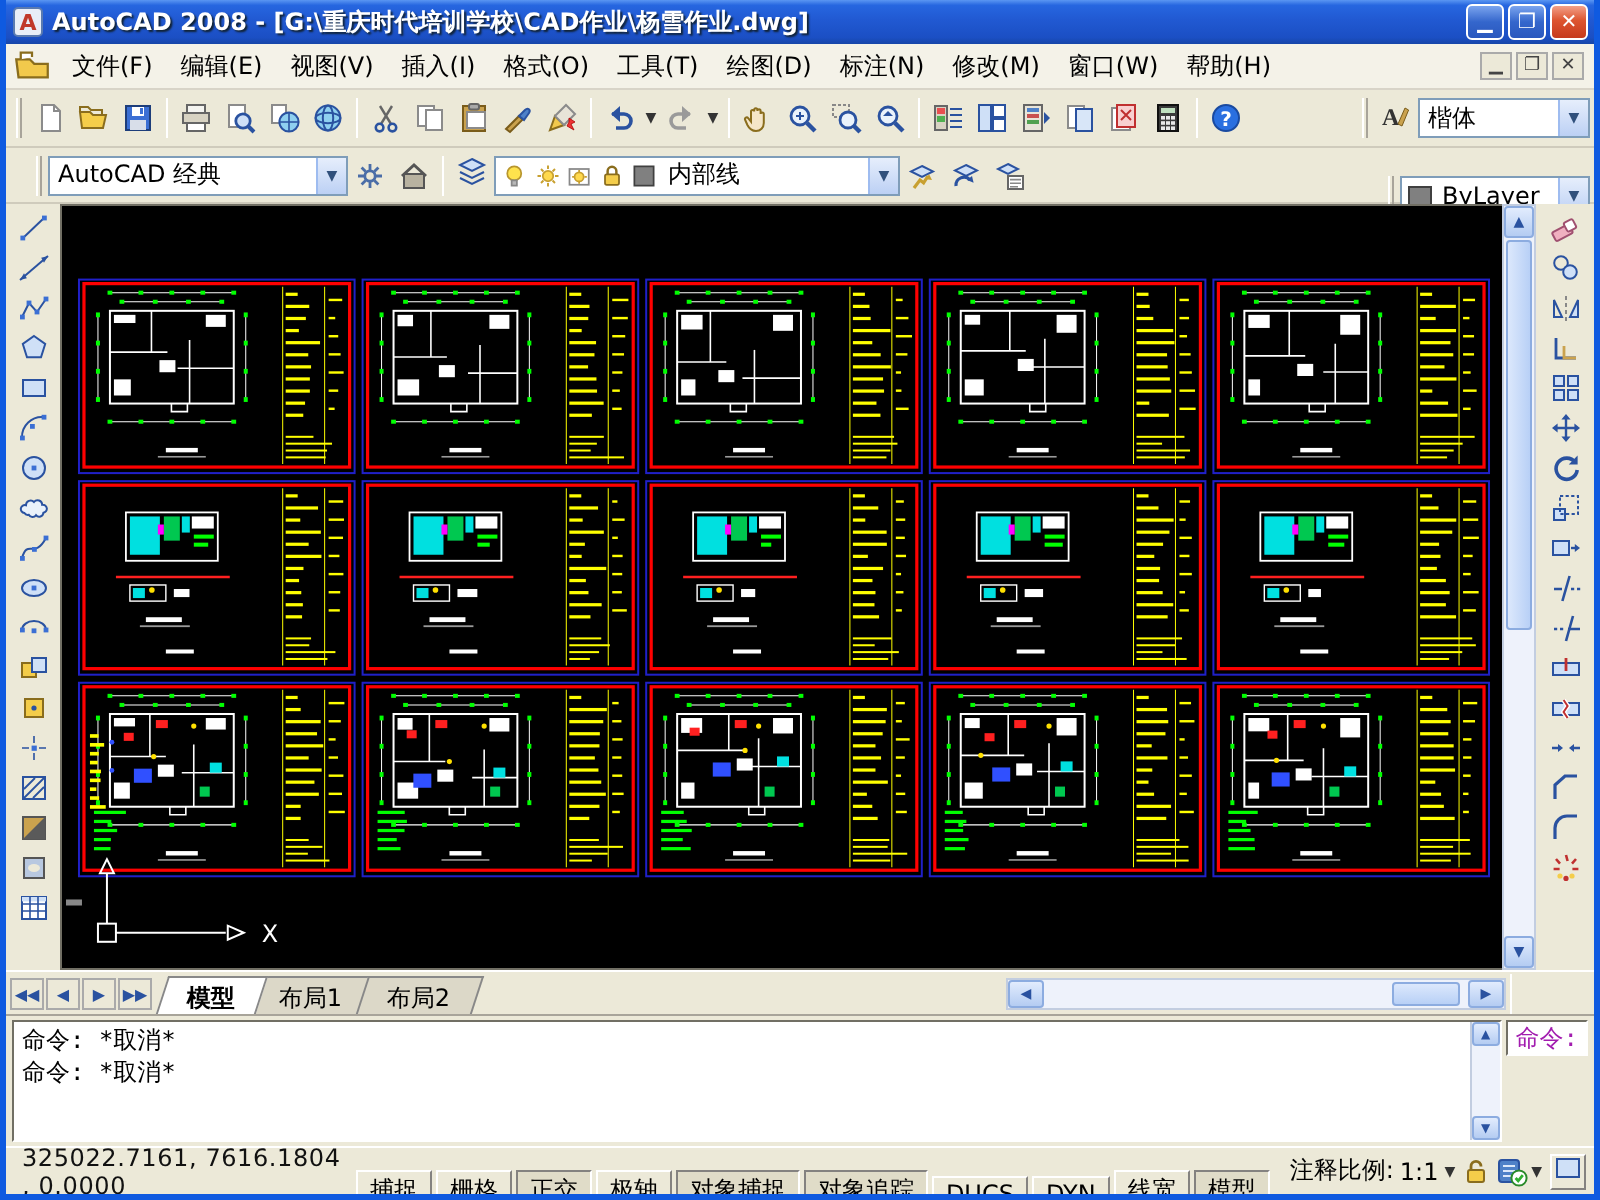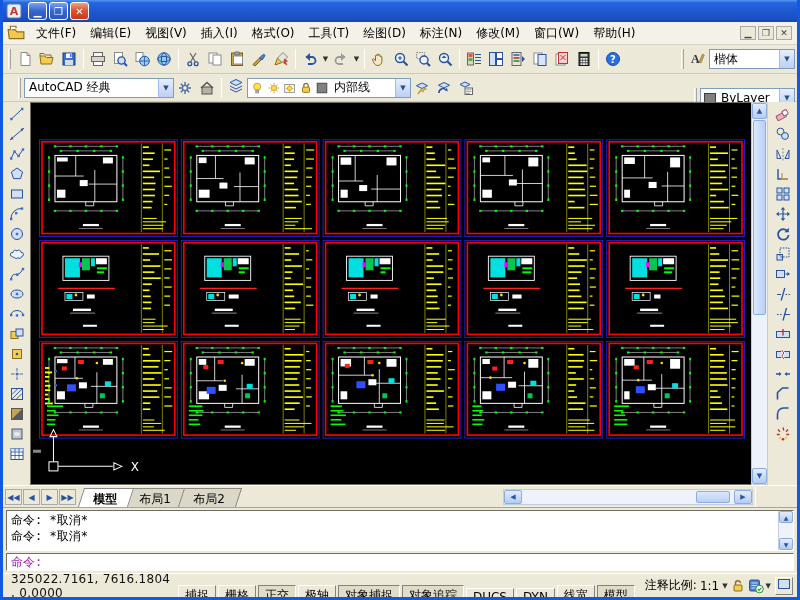--- a/index.html
+++ b/index.html
@@ -55,21 +55,21 @@
   .tabrow{height:22px;display:flex;align-items:flex-end;background:#ece9d8;border-top:1px solid #fff;padding-left:2px;}
   .tnav{width:17px;height:16px;margin:0 1px 2px 0;border:1px solid #aaa;background:#ece9d8;color:#2a52a0;
     font-size:8px;display:flex;align-items:center;justify-content:center;}
   .tab{padding:2px 12px 3px;border:1px solid #888;border-bottom:none;margin-right:-4px;
     transform:skewX(-18deg);background:#dcd8c8;height:19px;}
   .tab>span{display:inline-block;transform:skewX(18deg);font-size:12px;}
   .tab.active{background:#fff;font-weight:bold;z-index:2;position:relative;}
   .tab-spacer{flex:1;}
   .tabrow-endpanel{width:42px;height:20px;background:#ece9d8;border-left:1px solid #fff;}
   
-  .cmd{height:66px;background:#ece9d8;padding:2px 3px;display:flex;flex-direction:column;gap:2px;border-top:1px solid #a8a49a;}
+  .cmd{height:66px;background:#ece9d8;padding:2px 3px;display:flex;flex-direction:row;gap:2px;border-top:1px solid #a8a49a;}
   .cmd-hist{flex:1;background:#fff;border:1px solid;border-color:#716f64 #fff #fff #716f64;display:flex;}
   .cmd-lines{flex:1;padding:1px 4px;font-family:"DejaVu Sans Mono","Liberation Mono",monospace;font-size:12px;line-height:16px;color:#000;}
   .cmd-vsb{width:15px;border-left:1px solid #c2cde0;background:#eef2fb;display:flex;flex-direction:column;justify-content:space-between;}
   .cmd-vsb .sb-btn{height:12px;font-size:6px;}
   .cmd-input{height:18px;background:#fff;border:1px solid;border-color:#716f64 #fff #fff #716f64;
     font-family:"DejaVu Sans Mono","Liberation Mono",monospace;font-size:12px;line-height:16px;padding:0 4px;color:#a21caf;}
   
   .statusbar{height:24px;display:flex;align-items:center;background:#ece9d8;border-top:1px solid #fff;padding:0 4px;gap:2px;}
   .coords{width:215px;font-size:12px;color:#111;padding-left:4px;letter-spacing:.3px;}
   .status-toggle{border:1px solid;border-color:#fff #848280 #848280 #fff;background:#ece9d8;
@@ -84,20 +84,21 @@
 </head>
 <body>
 
 <div class="app">
 
   <div class="titlebar">
     <svg class="ticon" viewBox="0 0 16 16">
       <rect x="1" y="1" width="14" height="14" rx="2" fill="#e8eef8" stroke="#5a7ab0"></rect>
       <text x="8" y="12" text-anchor="middle" font-size="11" font-weight="bold" fill="#c0392b">A</text>
     </svg>
+    <div class="ttext">AutoCAD 2008 - [G:\重庆时代培训学校\CAD作业\杨雪作业.dwg]</div>
     <div class="winbtn">▁</div>
     <div class="winbtn">❐</div>
     <div class="winbtn close">✕</div>
   </div>
 
   <div class="menubar">
     <svg class="micon" viewBox="0 0 16 16">
       <path d="M2 13L1 5h6l2 2h6v6z" fill="#f2c94c" stroke="#8a6d1d"></path>
       <path d="M3 5V2h5v2" fill="#fff" stroke="#8a6d1d"></path>
     </svg>
@@ -335,21 +336,21 @@
           </svg>
         </span>
       </span>
     <div class="tb-sep"></div>
     <div class="tool-btn">
         <span class="ic"><svg width="16" height="16" viewBox="0 0 16 16">
             <path d="M8 1.5l6 3-6 3-6-3z" fill="#cfe0f7" stroke="#2a52a0"></path>
             <path d="M2 8l6 3 6-3M2 11l6 3 6-3" fill="none" stroke="#2a52a0"></path>
           </svg></span>
       </div>
-    <div class="combo" style="width:164px;">
+    <div class="combo" style="width:203px;">
       <span id="layer-status-icons" style="display:flex;align-items:center;padding-left:2px;">
           <span class="mini-ic"><svg width="14" height="14" viewBox="0 0 16 16">
               <circle cx="7" cy="6.5" r="4" fill="#ffe34d" stroke="#b8962e"></circle>
               <rect x="5.5" y="10.5" width="3" height="3" fill="#b8b8b8" stroke="#888"></rect>
             </svg></span>
           <span class="mini-ic"><svg width="14" height="14" viewBox="0 0 16 16">
               <circle cx="8" cy="8" r="3" fill="#ffd94d" stroke="#c8a030"></circle>
               <path d="M8 2v2M8 12v2M2 8h2M12 8h2M4 4l1.4 1.4M10.6 10.6L12 12M12 4l-1.4 1.4M5.4 10.6L4 12" stroke="#c8a030" stroke-width="1.1"></path>
             </svg></span>
           <span class="mini-ic"><svg width="14" height="14" viewBox="0 0 16 16">

